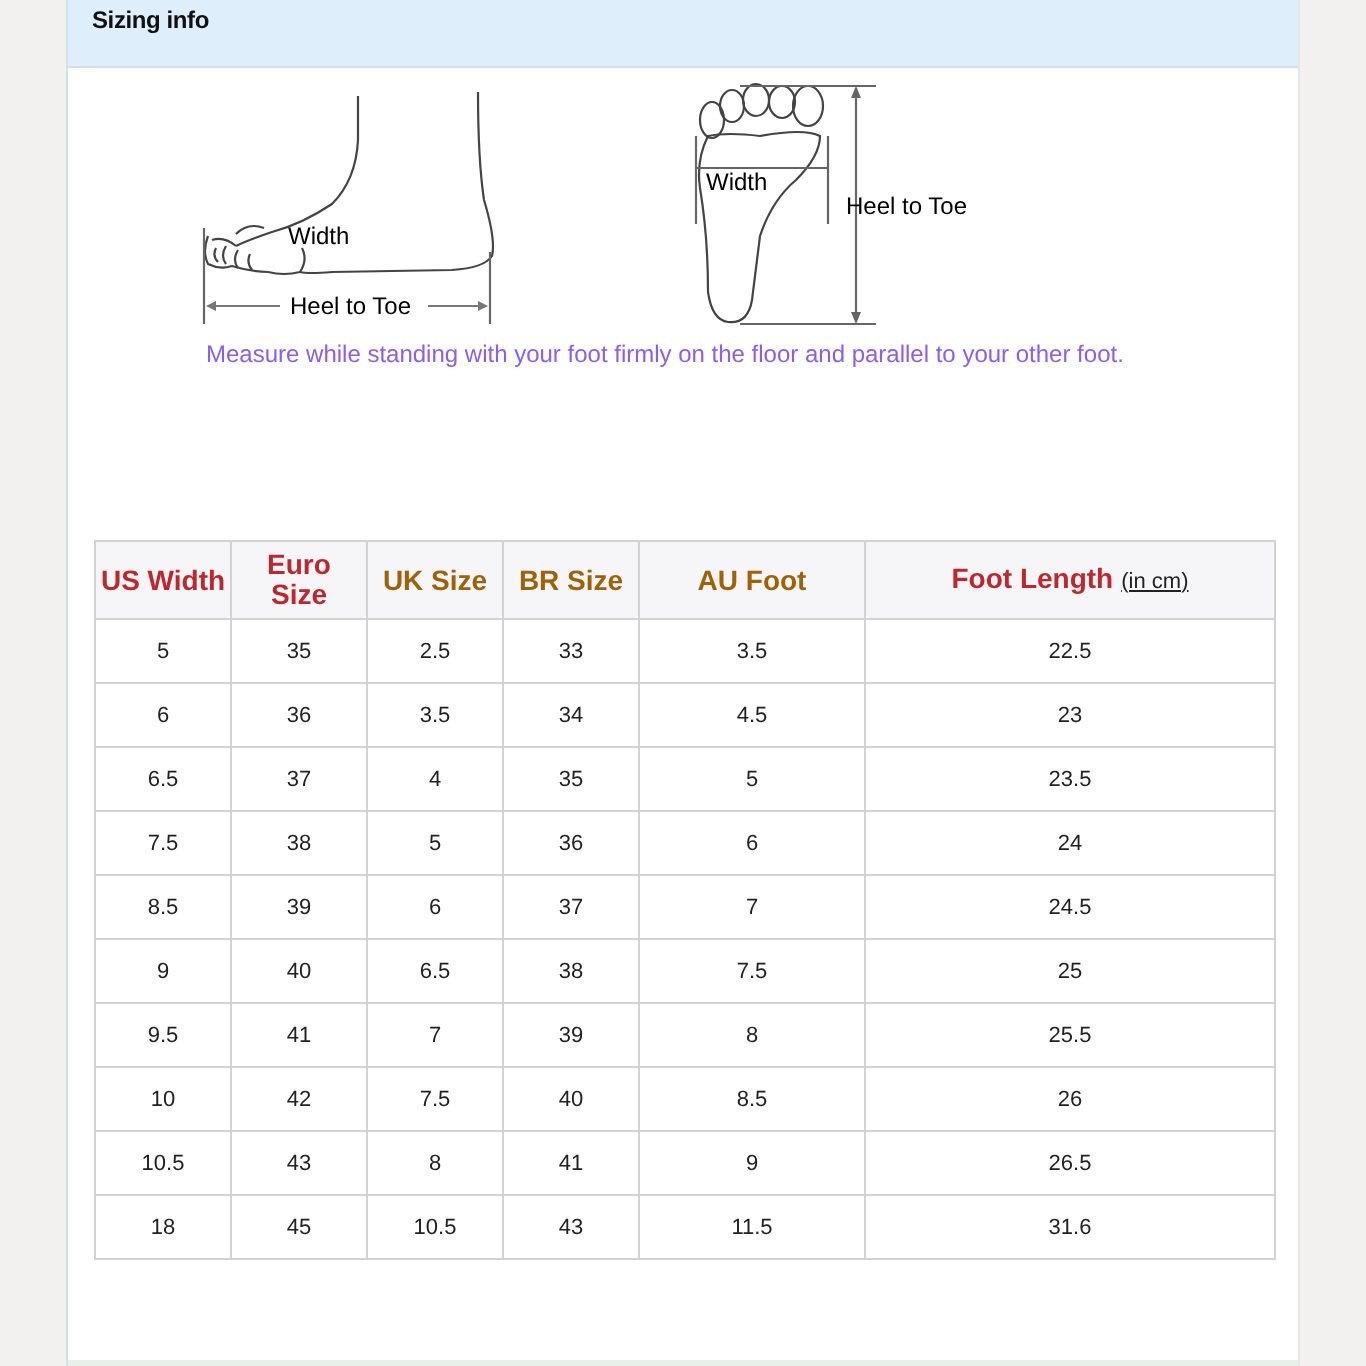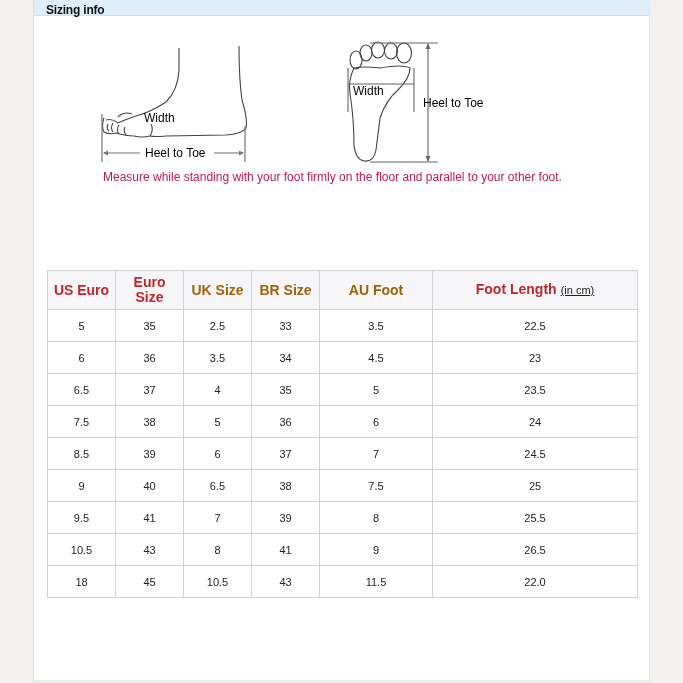--- a/index.html
+++ b/index.html
@@ -23,21 +23,21 @@
       background: #ffffff;
       border-left: 1px solid #cfe3ea;
       border-right: 1px solid #e6e6e6;
       box-sizing: border-box;
     }
     .panel-header {
       position: absolute;
       left: 0;
       top: 0;
       width: 100%;
-      height: 16px;
+      height: 34px;
       background: #dfeefb;
       border-bottom: 1px solid #cfe0ef;
       box-sizing: border-box;
     }
     .panel-title {
       position: absolute;
       left: 12px;
       top: 3px;
       font-size: 12px;
       font-weight: bold;
@@ -62,21 +62,21 @@
       position: absolute;
       font-size: 12px;
       color: #000000;
       white-space: nowrap;
     }
     .instruction {
       position: absolute;
       left: 103px;
       top: 170px;
       font-size: 12px;
-      color: #be185d;
+      color: #8b5cf6;
       white-space: nowrap;
     }
     table.size-table {
       position: absolute;
       left: 47px;
       top: 270px;
       border-collapse: collapse;
       table-layout: fixed;
       width: 590px;
     }
@@ -182,21 +182,21 @@
   <colgroup>
     <col style="width:68px">
     <col style="width:68px">
     <col style="width:68px">
     <col style="width:68px">
     <col style="width:113px">
     <col style="width:205px">
   </colgroup>
   <thead>
     <tr>
-      <th class="red">US Euro</th>
+      <th class="red">US Width</th>
       <th class="red">
         <span>Euro</span><br>
         <span>Size</span>
       </th>
       <th class="orange">UK Size</th>
       <th class="orange">BR Size</th>
       <th class="orange">AU Foot</th>
       <th class="red">
         <span>Foot Length</span><span class="unit-note">(in cm)</span>
       </th>
@@ -253,29 +253,37 @@
     </tr>
     <tr>
       <td>9.5</td>
       <td>41</td>
       <td>7</td>
       <td>39</td>
       <td>8</td>
       <td>25.5</td>
     </tr>
     <tr>
+      <td>10</td>
+      <td>42</td>
+      <td>7.5</td>
+      <td>40</td>
+      <td>8.5</td>
+      <td>26</td>
+    </tr>
+    <tr>
       <td>10.5</td>
       <td>43</td>
       <td>8</td>
       <td>41</td>
       <td>9</td>
       <td>26.5</td>
     </tr>
     <tr>
       <td>18</td>
       <td>45</td>
       <td>10.5</td>
       <td>43</td>
       <td>11.5</td>
-      <td>22.0</td>
+      <td>31.6</td>
     </tr>
   </tbody>
 </table>
 
 </body></html>

